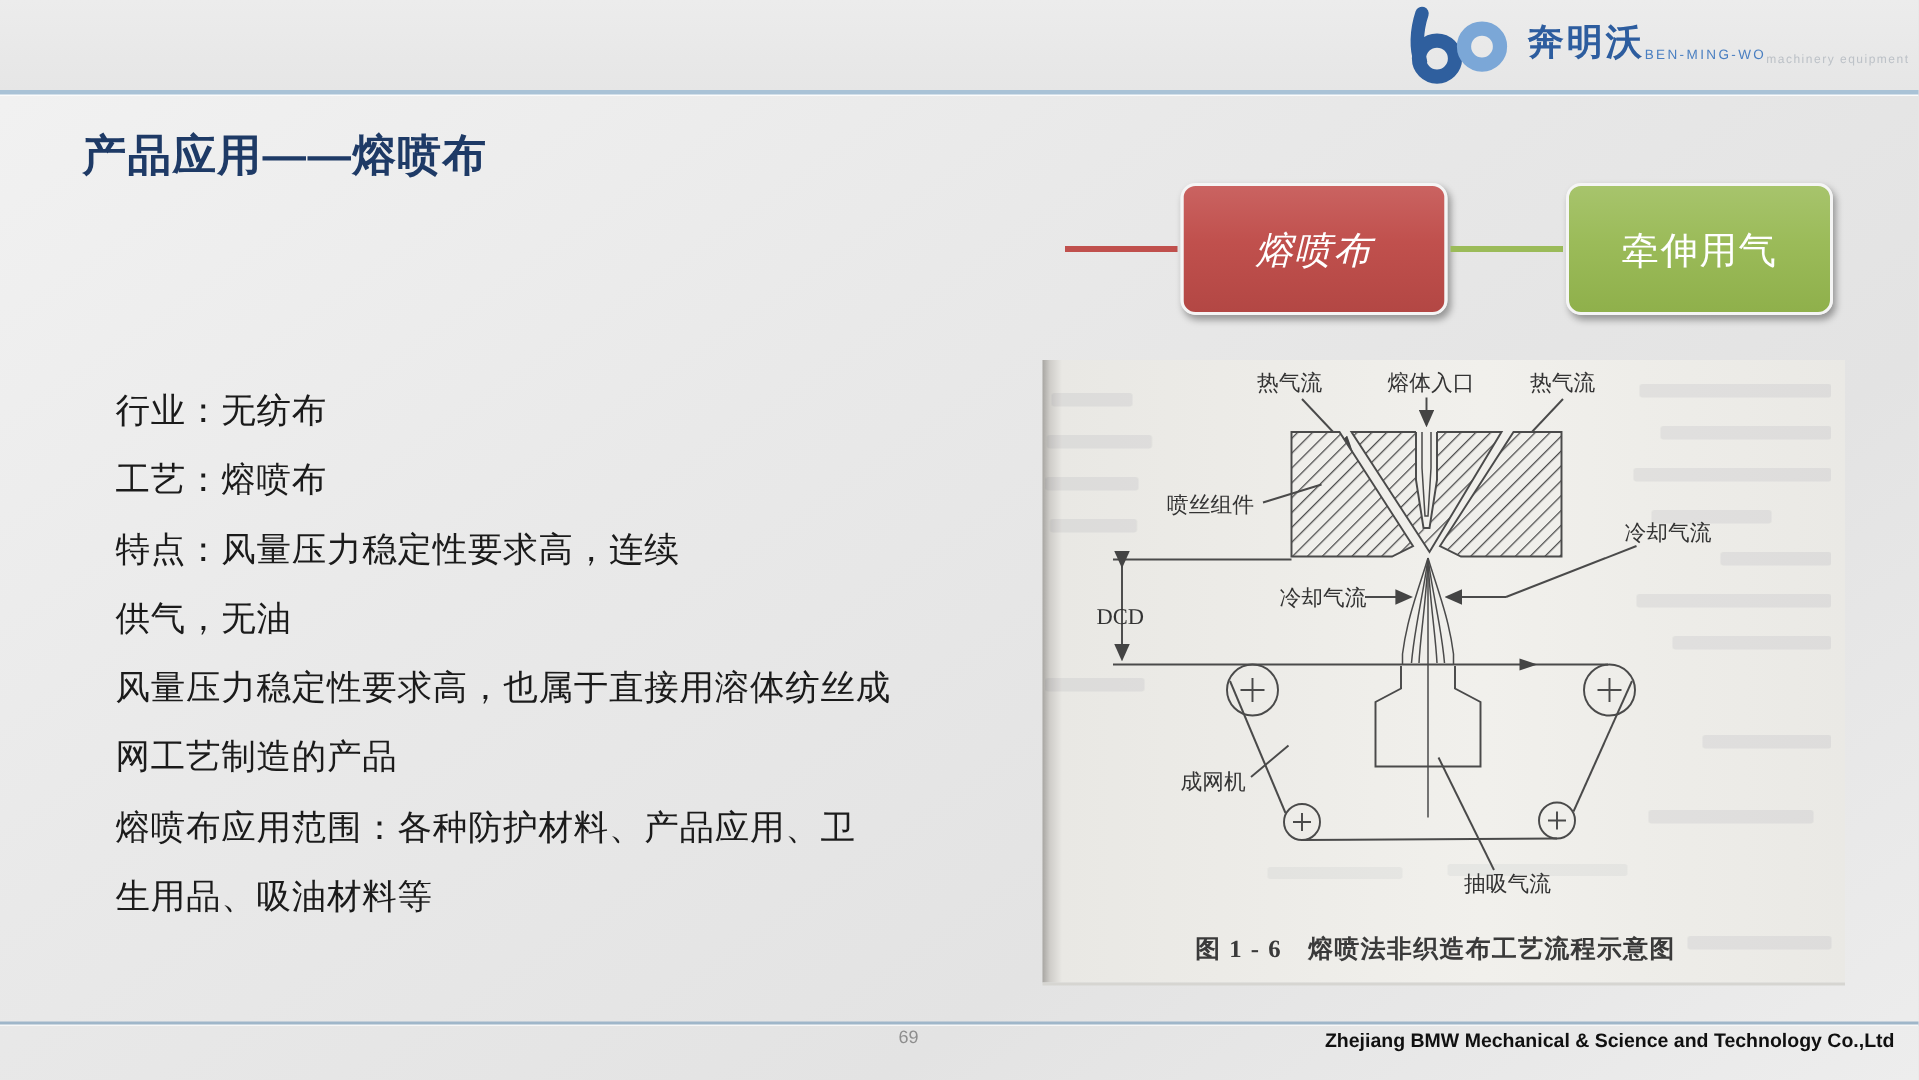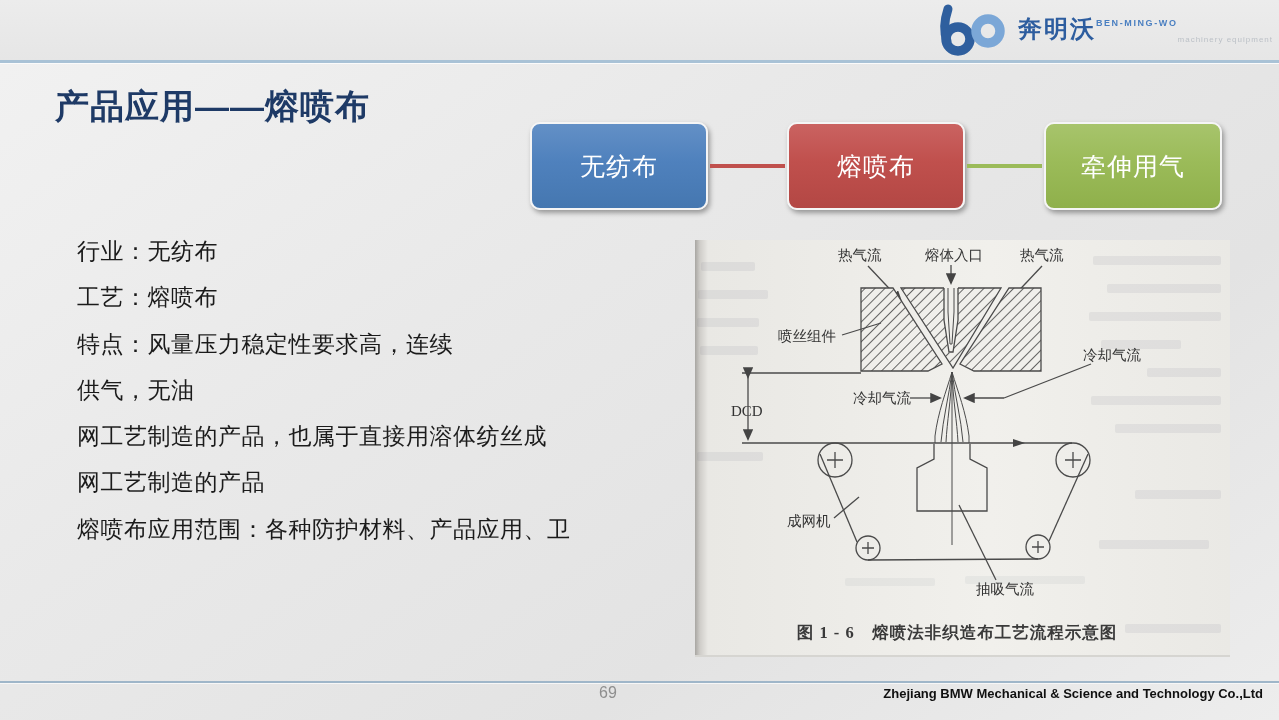--- a/index.html
+++ b/index.html
@@ -11,55 +11,55 @@
 
   
   .header{position:absolute;left:0;top:0;width:1279px;height:60px;
           background:linear-gradient(180deg,#ececec,#e6e6e6);}
   .header-line{position:absolute;left:0;top:60px;width:1279px;height:3px;
                background:#a9c2d6;border-bottom:1px solid #fbfbfb;}
   .logo{position:absolute;right:6px;top:3px;display:flex;align-items:center;gap:4px;}
   .logo-mark{width:78px;height:54px;}
   .logo-text{display:flex;line-height:1;}
   .logo-cn{font-size:24px;font-weight:bold;color:#2d5d9f;letter-spacing:2px;}
-  .logo-en{font-size:9px;font-weight:bold;color:#4a7fc1;letter-spacing:1.6px;margin-top:2px;}
+  .logo-en{font-size:9px;font-weight:normal;color:#4a7fc1;letter-spacing:1.6px;margin-top:15px;}
   .logo-tag{font-size:8px;color:#bcc1c7;letter-spacing:1px;margin-top:19px;}
 
   
-  .page-title{position:absolute;left:55px;top:84px;font-size:34px;font-weight:bold;
+  .page-title{position:absolute;left:55px;top:84px;font-size:29px;font-weight:bold;
               color:#1e3a66;letter-spacing:1px;text-align:right;}
 
   
   .flow{position:absolute;left:530px;top:122px;width:692px;height:88px;}
   .flow-node{position:absolute;top:0;width:178px;height:88px;border-radius:10px;
              border:2.5px solid #f5f5f5;box-shadow:2px 3px 5px rgba(0,0,0,.35);
              display:flex;align-items:center;justify-content:center;
              color:#fff;font-size:25px;letter-spacing:1px;box-sizing:border-box;}
   .fn-blue {left:0;   background:linear-gradient(180deg,#6390c6 0%,#4f81bd 45%,#4577b0 100%);}
-  .fn-red  {left:257px;background:linear-gradient(180deg,#ca6361 0%,#c0504d 45%,#b34744 100%);}
+  .fn-red  {left:257px;background:linear-gradient(180deg,#ca6361 0%,#c0504d 45%,#b34744 100%);font-style:italic;}
   .fn-green{left:514px;background:linear-gradient(180deg,#a7c46c 0%,#9bbb59 45%,#8fb04b 100%);}
   .conn{position:absolute;top:42px;height:4px;}
   .conn-red  {left:180px;width:75px;background:#c0504d;}
   .conn-green{left:437px;width:75px;background:#9bbb59;}
 
   
-  .body-text{position:absolute;left:77px;top:236px;width:625px;
+  .body-text{position:absolute;left:77px;top:258px;width:625px;
              font-size:23px;color:#1b1b1b;letter-spacing:.5px;}
   .body-text .line{height:46.3px;white-space:nowrap;}
 
   
   .scan{position:absolute;left:695px;top:240px;width:535px;height:415px;
         background:linear-gradient(90deg,#a8a6a2 0px,#cfcdc9 5px,#e9e8e4 13px,#f1f0ec 55%,#eae9e5 100%);
         border-bottom:2px solid #d6d5d1;}
   .scan svg{display:block;}
 
   
   .footer-line{position:absolute;left:0;top:681px;width:1279px;height:2px;
                background:#9fb6c9;border-bottom:1px solid #f7f7f7;}
-  .page-num{position:absolute;left:599px;top:684px;font-size:16px;color:#8e8e8e;}
+  .page-num{position:absolute;left:599px;top:684px;font-size:12px;color:#8e8e8e;}
   .company{position:absolute;right:16px;top:686px;font-size:13px;font-weight:bold;color:#101010;}
 </style>
 </head>
 <body>
 
 <div class="slide">
 
   <div class="header">
     <div class="logo">
       <svg class="logo-mark" viewBox="0 0 78 54">
@@ -72,41 +72,39 @@
         <span class="logo-en">BEN-MING-WO</span>
         <span class="logo-tag">machinery equipment</span>
       </div>
     </div>
   </div>
   <div class="header-line"></div>
 
   <div class="page-title">产品应用——熔喷布</div>
 
   <div class="flow">
-    <div class="flow-node fn-blue">
-      <span>无纺布</span>
-    </div>
     <div class="conn conn-red"></div>
     <div class="flow-node fn-red">
       <span>熔喷布</span>
     </div>
     <div class="conn conn-green"></div>
     <div class="flow-node fn-green">
       <span>牵伸用气</span>
     </div>
   </div>
 
   <div class="body-text">
     <div class="line">行业：无纺布</div>
     <div class="line">工艺：熔喷布</div>
     <div class="line">特点：风量压力稳定性要求高，连续</div>
     <div class="line">供气，无油</div>
-    <div class="line">网工艺制造的产品，也属于直接用溶体纺丝成</div>
+    <div class="line">风量压力稳定性要求高，也属于直接用溶体纺丝成</div>
     <div class="line">网工艺制造的产品</div>
     <div class="line">熔喷布应用范围：各种防护材料、产品应用、卫</div>
+    <div class="line">生用品、吸油材料等</div>
   </div>
 
   <div class="scan">
     <svg width="535" height="415" viewBox="0 0 535 415">
       <defs>
         <pattern id="hatch" width="7" height="7" patternTransform="rotate(45)" patternUnits="userSpaceOnUse">
           <rect width="7" height="7" fill="#f0efeb"></rect>
           <line x1="0" y1="0" x2="0" y2="7" stroke="#4c4c4c" stroke-width="1.7"></line>
         </pattern>
         <marker id="arr" markerWidth="9" markerHeight="8" refX="7.5" refY="4" orient="auto">

